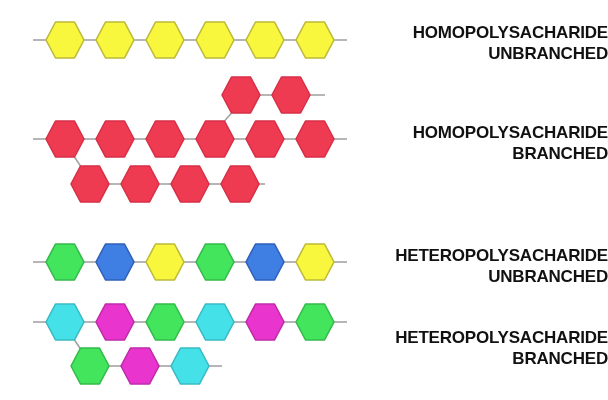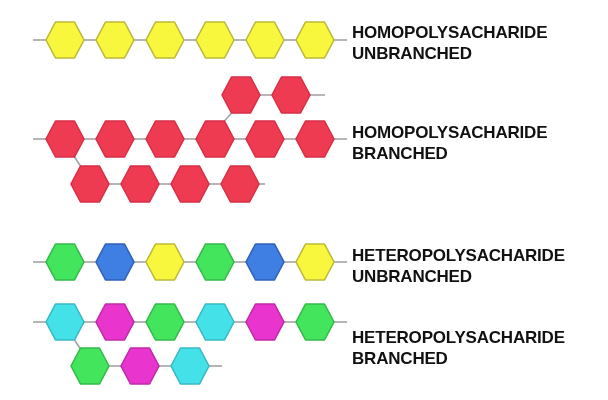--- a/index.html
+++ b/index.html
@@ -1,19 +1,19 @@
 <!DOCTYPE html>
 <html><head>
 <meta charset="utf-8">
 <style>
   html,body{margin:0;padding:0;background:#fff;}
   .stage{position:relative;width:608px;height:400px;background:#ffffff;overflow:hidden;
          font-family:"Liberation Sans", sans-serif;}
   .diagram-svg{position:absolute;left:0;top:0;}
-  .label-block{position:absolute;left:352px;width:256px;text-align:left;
+  .label-block{position:absolute;left:352px;width:256px;text-align:right;
                font-weight:bold;font-size:17px;line-height:21px;color:#111111;
                letter-spacing:-0.2px;}
   .label-1{top:22px;}
   .label-2{top:122px;}
   .label-3{top:245px;}
   .label-4{top:327px;}
 </style>
 </head>
 <body>
 

